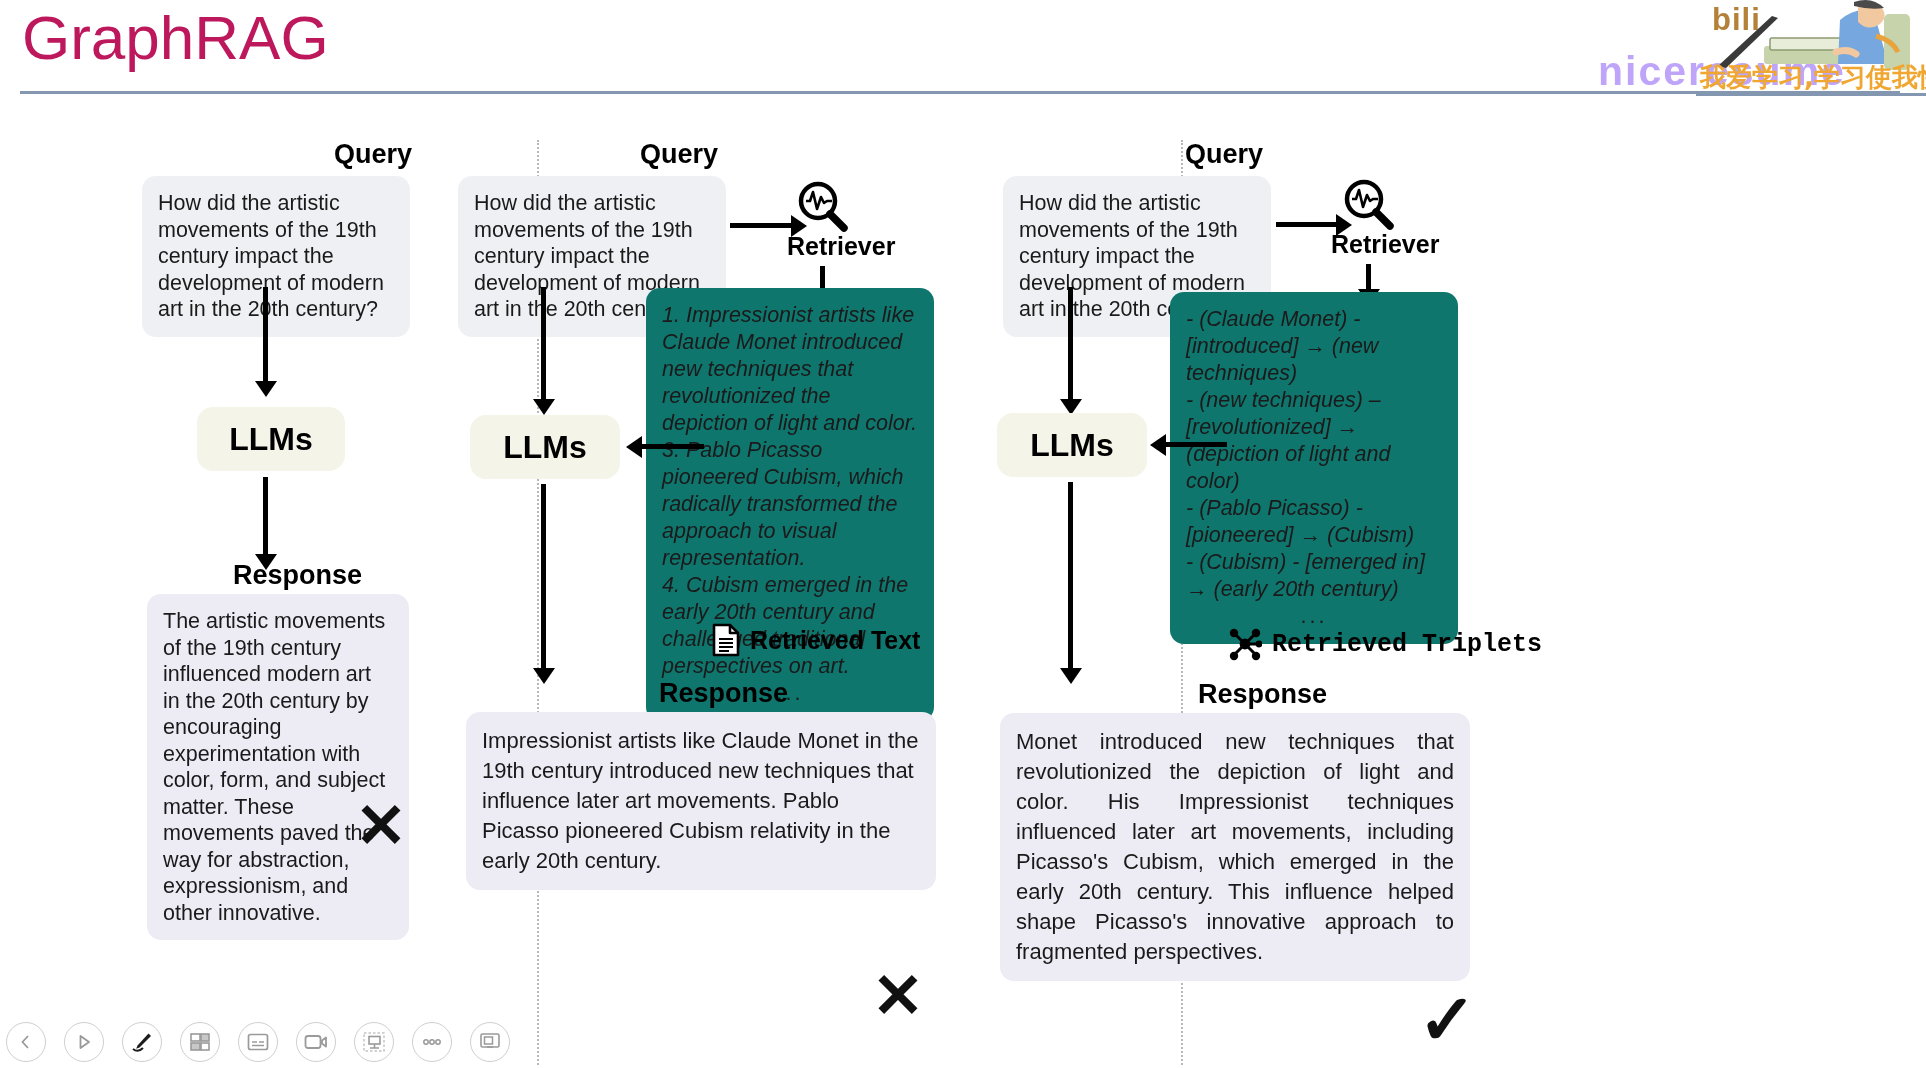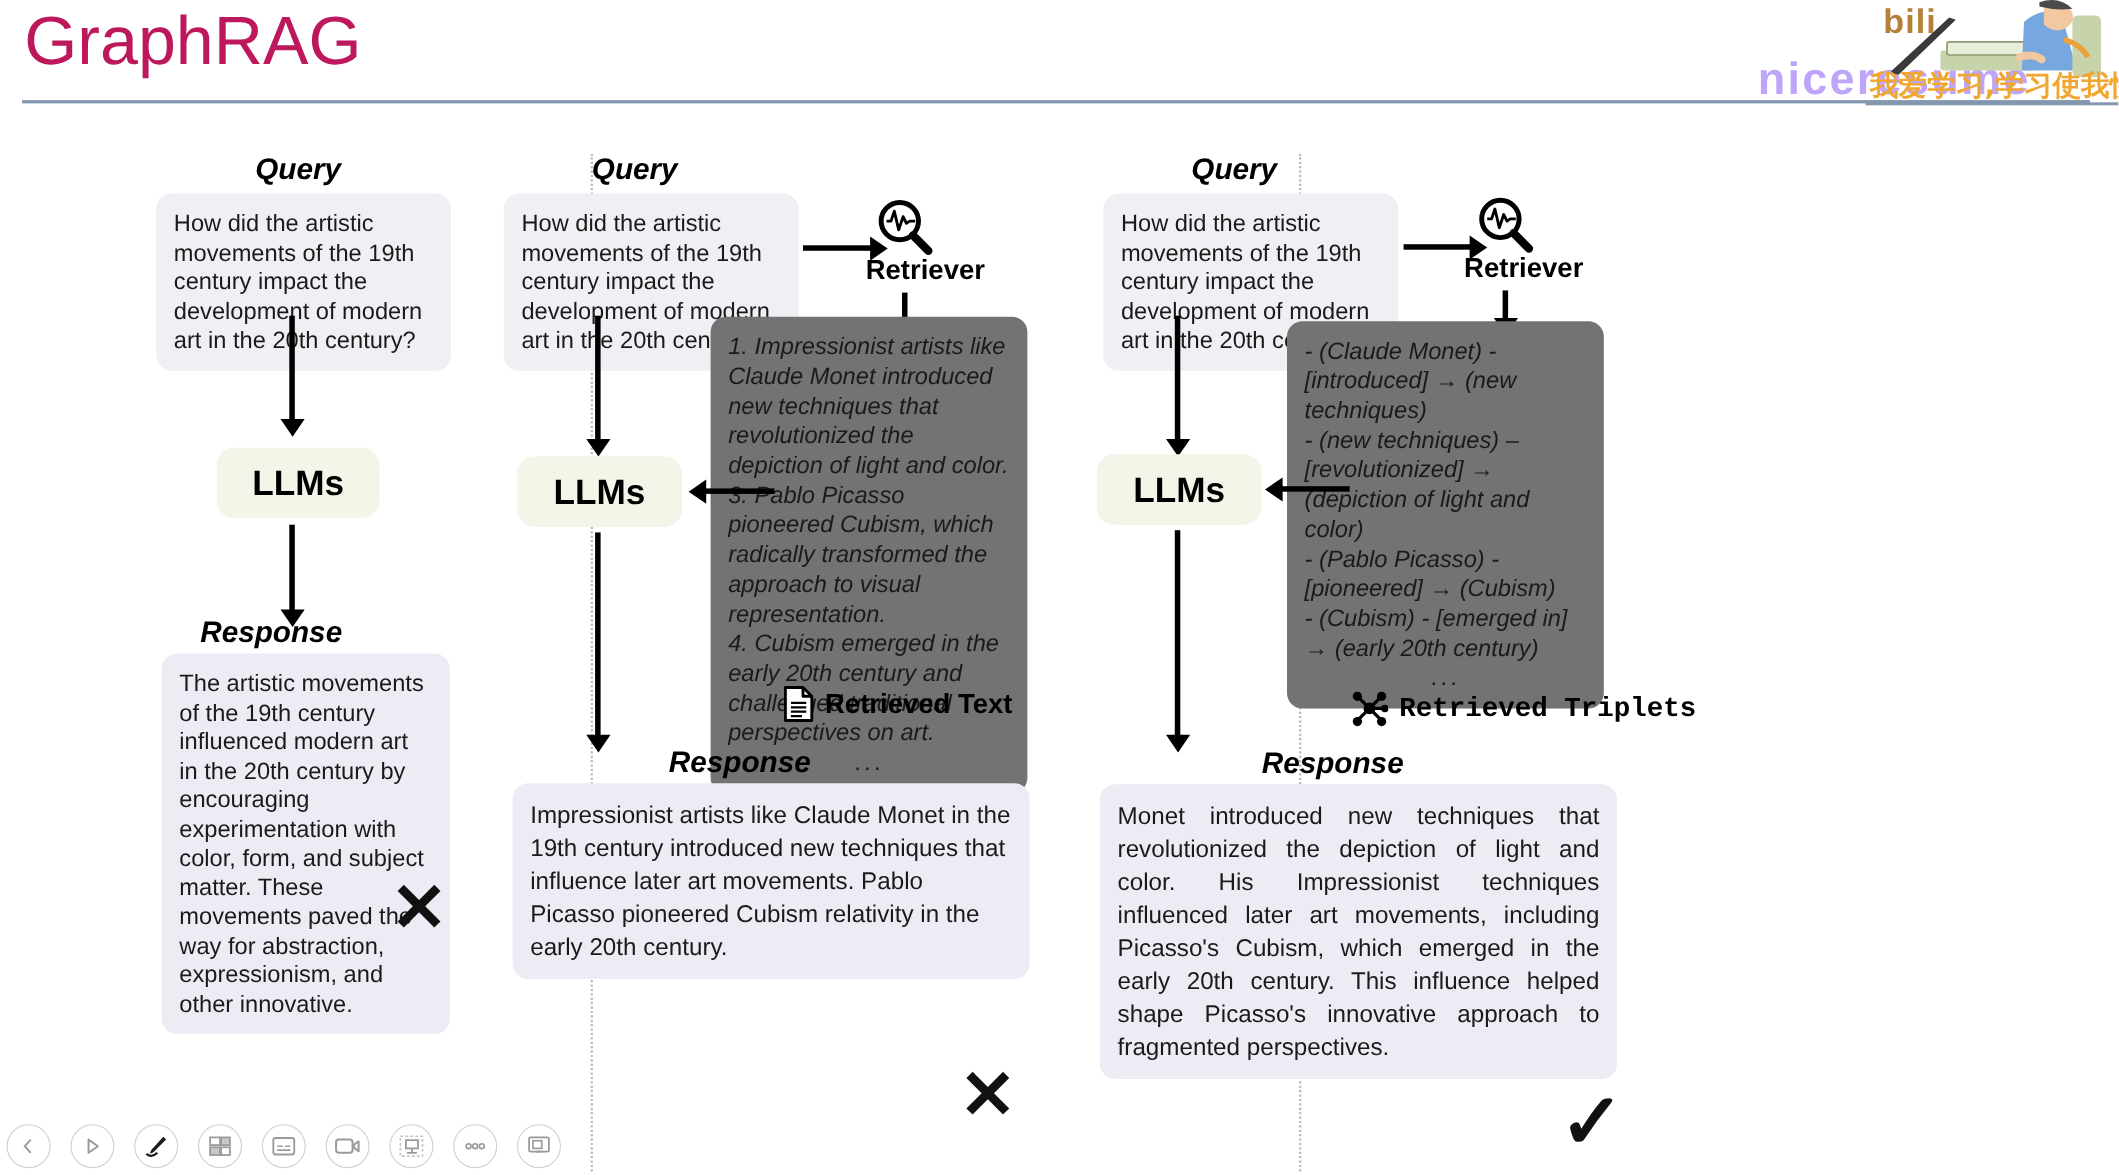--- a/index.html
+++ b/index.html
@@ -89,35 +89,34 @@
   }
   #div1 { left: 537px; }
   #div2 { left: 1181px; }
 
   
   .heading {
     position: absolute;
     font-size: 27px;
     font-weight: 700;
     color: #000;
-    text-align: left;
+    text-align: right;
     white-space: nowrap;
-    font-style: italic;
   }
   .bubble {
     position: absolute;
     border-radius: 14px;
     padding: 14px 16px;
     font-size: 21.5px;
     line-height: 26.5px;
     color: #1a1a1a;
   }
   .bubble-gray   { background: #eef0f4; }
   .bubble-lav    { background: #edecf5; }
-  .bubble-blue   { background: #737373; }
+  .bubble-blue   { background: #0f766e; }
   .llm-box {
     position: absolute;
     background: #f4f4e8;
     border-radius: 16px;
     display: flex;
     align-items: center;
     justify-content: center;
     font-size: 32px;
     font-weight: 700;
     color: #000;

